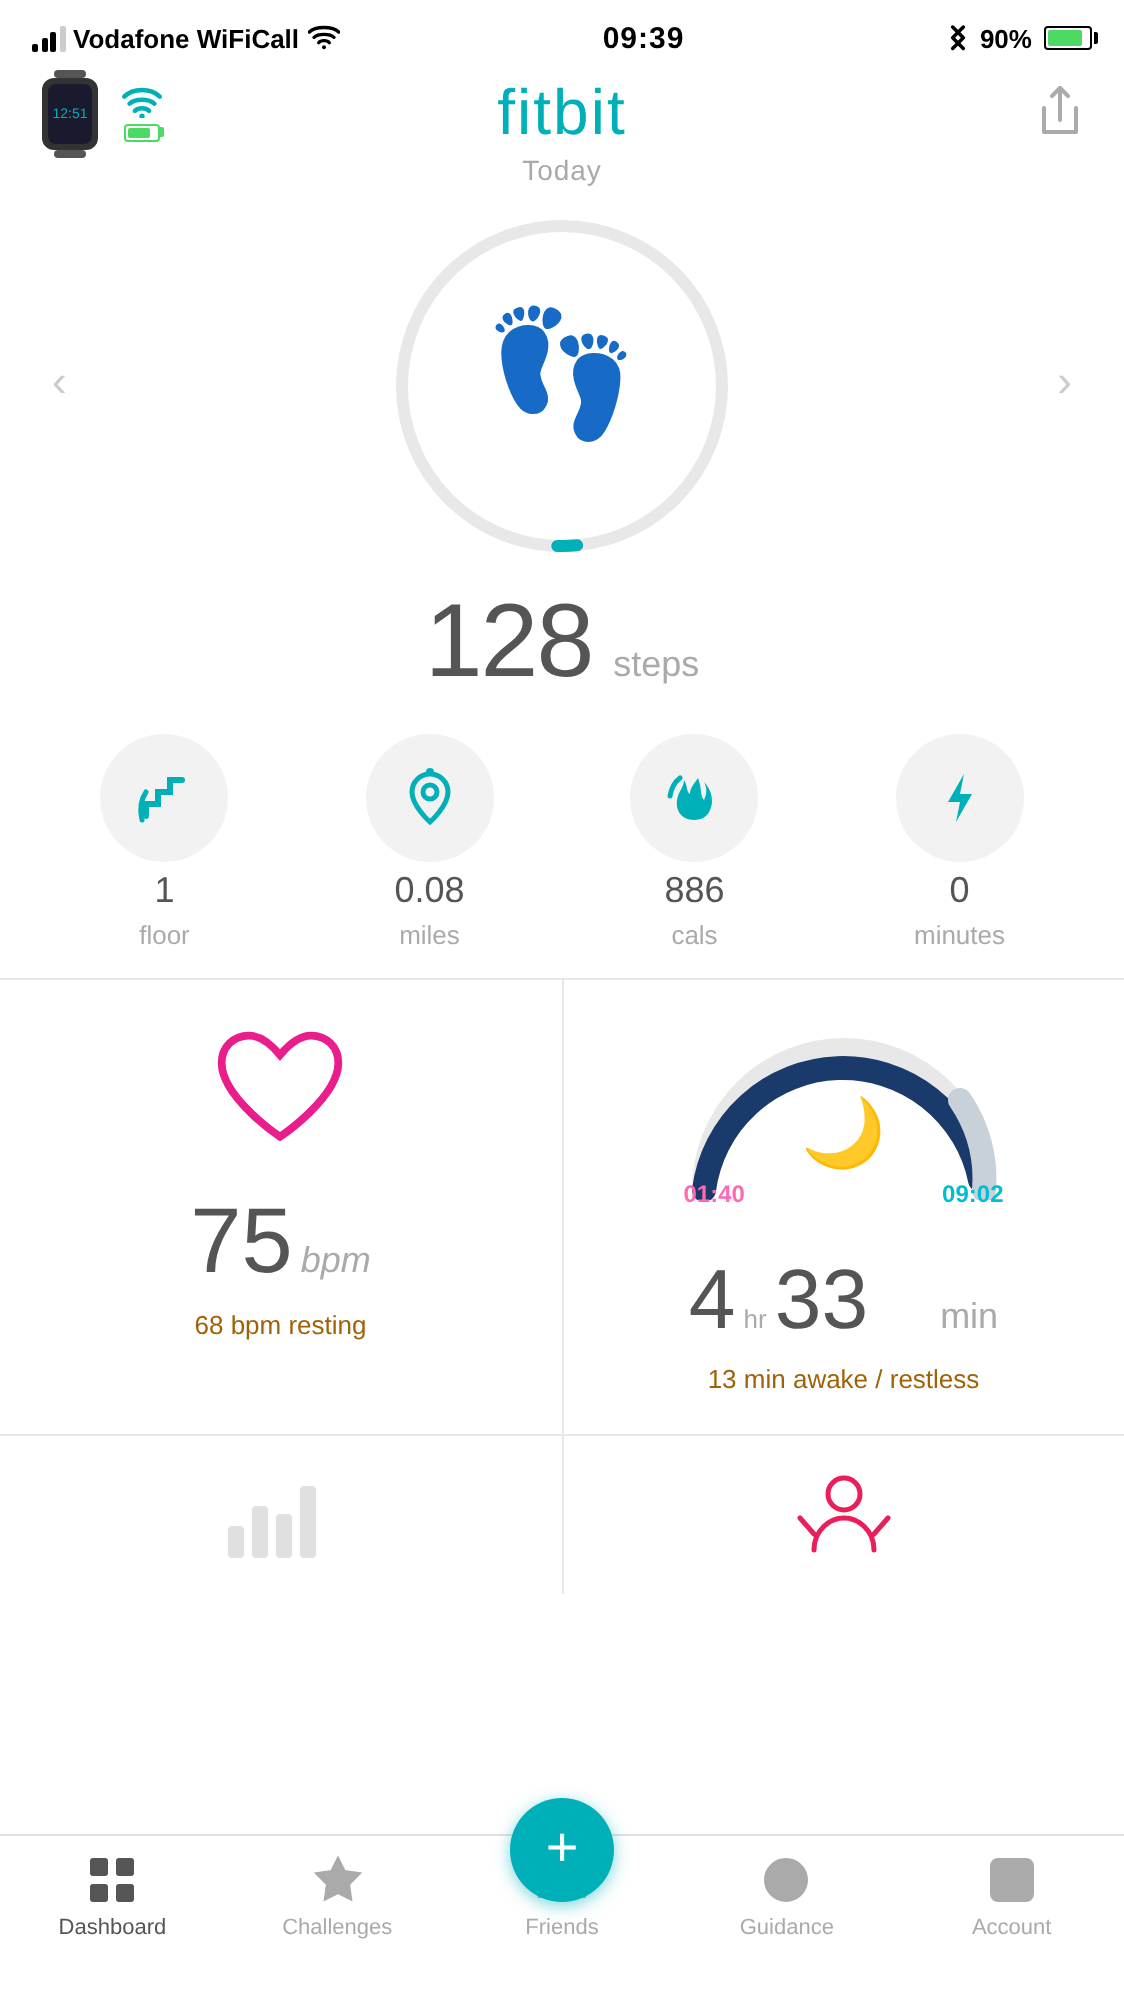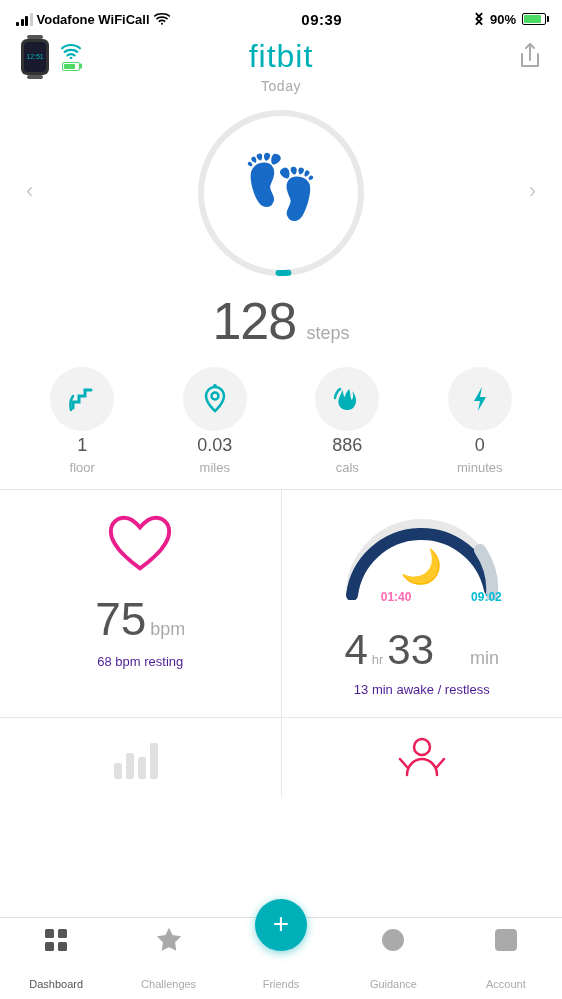--- a/index.html
+++ b/index.html
@@ -209,42 +209,42 @@
 
     .card-main-value {
       font-size: 46px;
       font-weight: 200;
       color: #555;
     }
     .card-main-unit {
       font-size: 18px;
       color: #aaa;
       font-weight: 300;
+      font-style: italic;
     }
     .card-sub {
       font-size: 13px;
-      color: #4c1d95;
+      color: #a16207;
       text-align: left;
     }
 
     
     .sleep-arc-wrapper {
       position: relative;
       width: 160px;
       height: 90px;
       margin-bottom: 4px;
     }
     .sleep-time-left {
       position: absolute;
       bottom: -4px;
       left: 0;
       font-size: 12px;
       color: #ff69b4;
       font-weight: 600;
-      margin-left: 39px;
     }
     .sleep-time-right {
       position: absolute;
       bottom: -4px;
       right: 0;
       font-size: 12px;
       color: #00bcd4;
       font-weight: 600;
     }
 
@@ -289,21 +289,20 @@
     .tab-icon {
       width: 28px;
       height: 28px;
       display: flex;
       align-items: center;
       justify-content: center;
     }
     .tab-label {
       font-size: 11px;
       color: #aaa;
-      margin-top: 20px;
     }
     .tab-item.active .tab-label { color: #555; }
     .tab-item.active .tab-icon svg { fill: #555; }
     .tab-icon svg { fill: #aaa; }
 
     
     .fab {
       position: absolute;
       bottom: 48px;
       left: 50%;
@@ -447,21 +446,21 @@
 
   <div class="stat-item">
     <div class="stat-circle">
       <svg width="34" height="34" viewBox="0 0 34 34">
         <path d="M17 5 C12 5 8 9 8 14 C8 21 17 29 17 29 C17 29 26 21 26 14 C26 9 22 5 17 5Z" stroke="#00b0b9" stroke-width="2.5" fill="none"></path>
         <circle cx="17" cy="14" r="3.5" stroke="#00b0b9" stroke-width="2.5" fill="none"></circle>
 
         <circle cx="17" cy="4" r="2" fill="#00b0b9"></circle>
       </svg>
     </div>
-    <span class="stat-value">0.03</span>
+    <span class="stat-value">0.08</span>
     <span class="stat-name">miles</span>
   </div>
 
   <div class="stat-item">
     <div class="stat-circle">
       <svg width="34" height="34" viewBox="0 0 34 34">
         <path d="M17 28 C10 28 7 22 9 16 C10 13 12 11 12 8 C14 11 13 14 15 15 C15 12 17 10 19 7 C21 12 20 16 22 18 C24 14 23 11 22 9 C26 13 27 19 25 23 C24 26 21 28 17 28Z" fill="#00b0b9"></path>
 
         <path d="M5,16 Q6,10 10,7" stroke="#00b0b9" stroke-width="2.5" fill="none" stroke-linecap="round"></path>
       </svg>

